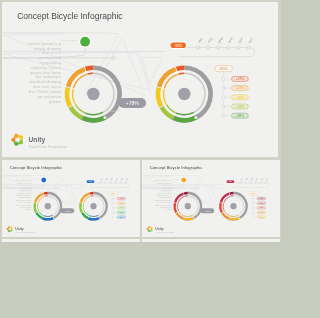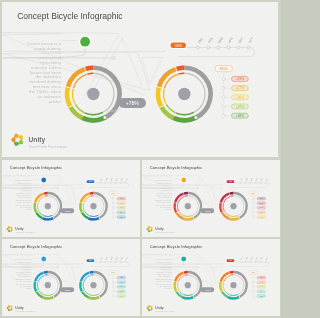--- a/index.html
+++ b/index.html
@@ -1,18 +1,18 @@
 <!DOCTYPE html>
 <html><head>
 <meta charset="utf-8">
 <style>
 html,body{margin:0;padding:0}
 body{width:281px;height:318px;overflow:hidden;background:#c8ccbf;
 font-family:"Liberation Sans",sans-serif}
-.page{position:relative;width:281px;height:318px;background:#cfd3c6;overflow:hidden}
+.page{position:relative;width:281px;height:242px;background:#cfd3c6;overflow:hidden}
 .hero{position:absolute;left:2px;top:2px;width:276px;height:155px;background:#f1f1f0;overflow:hidden}
 .thumbgrid{position:absolute;left:0;top:0;width:281px;height:318px}
 .thumb{position:absolute;width:138px;height:77.3px;background:#f1f1f0;overflow:hidden}
 .t0{left:1.5px;top:159.7px}.t1{left:141.5px;top:159.7px}
 .t2{left:1.5px;top:239px}.t3{left:141.5px;top:239px}
 svg{display:block;position:absolute;left:0;top:0}
 </style>
 </head>
 <body>
 

